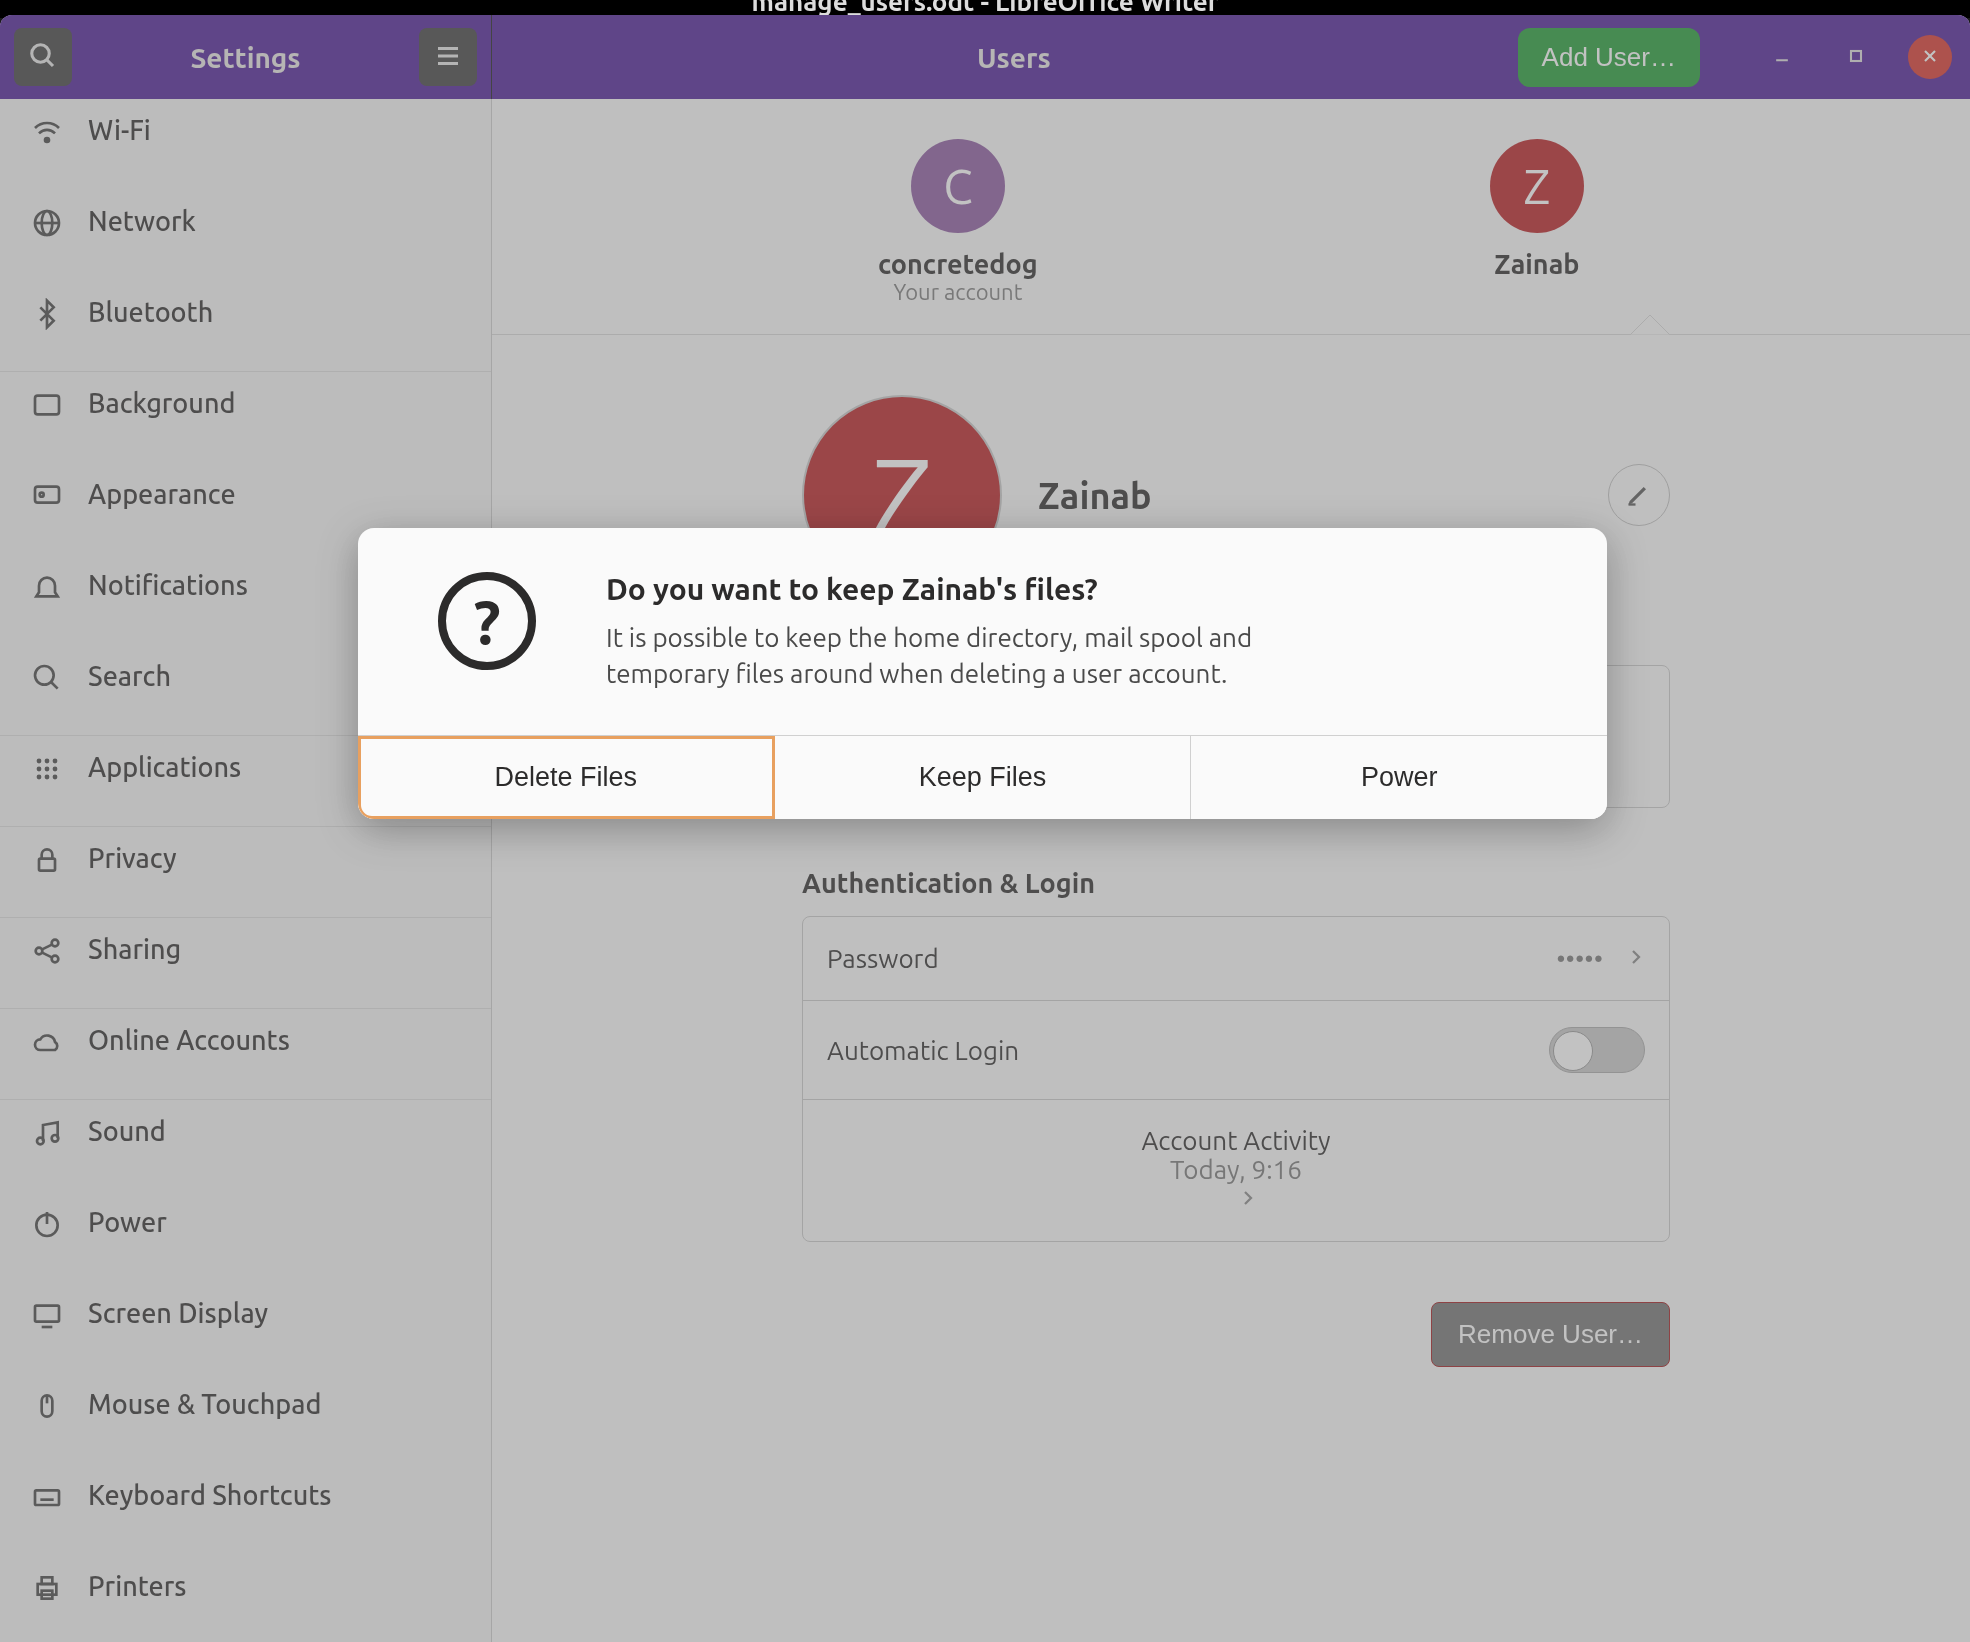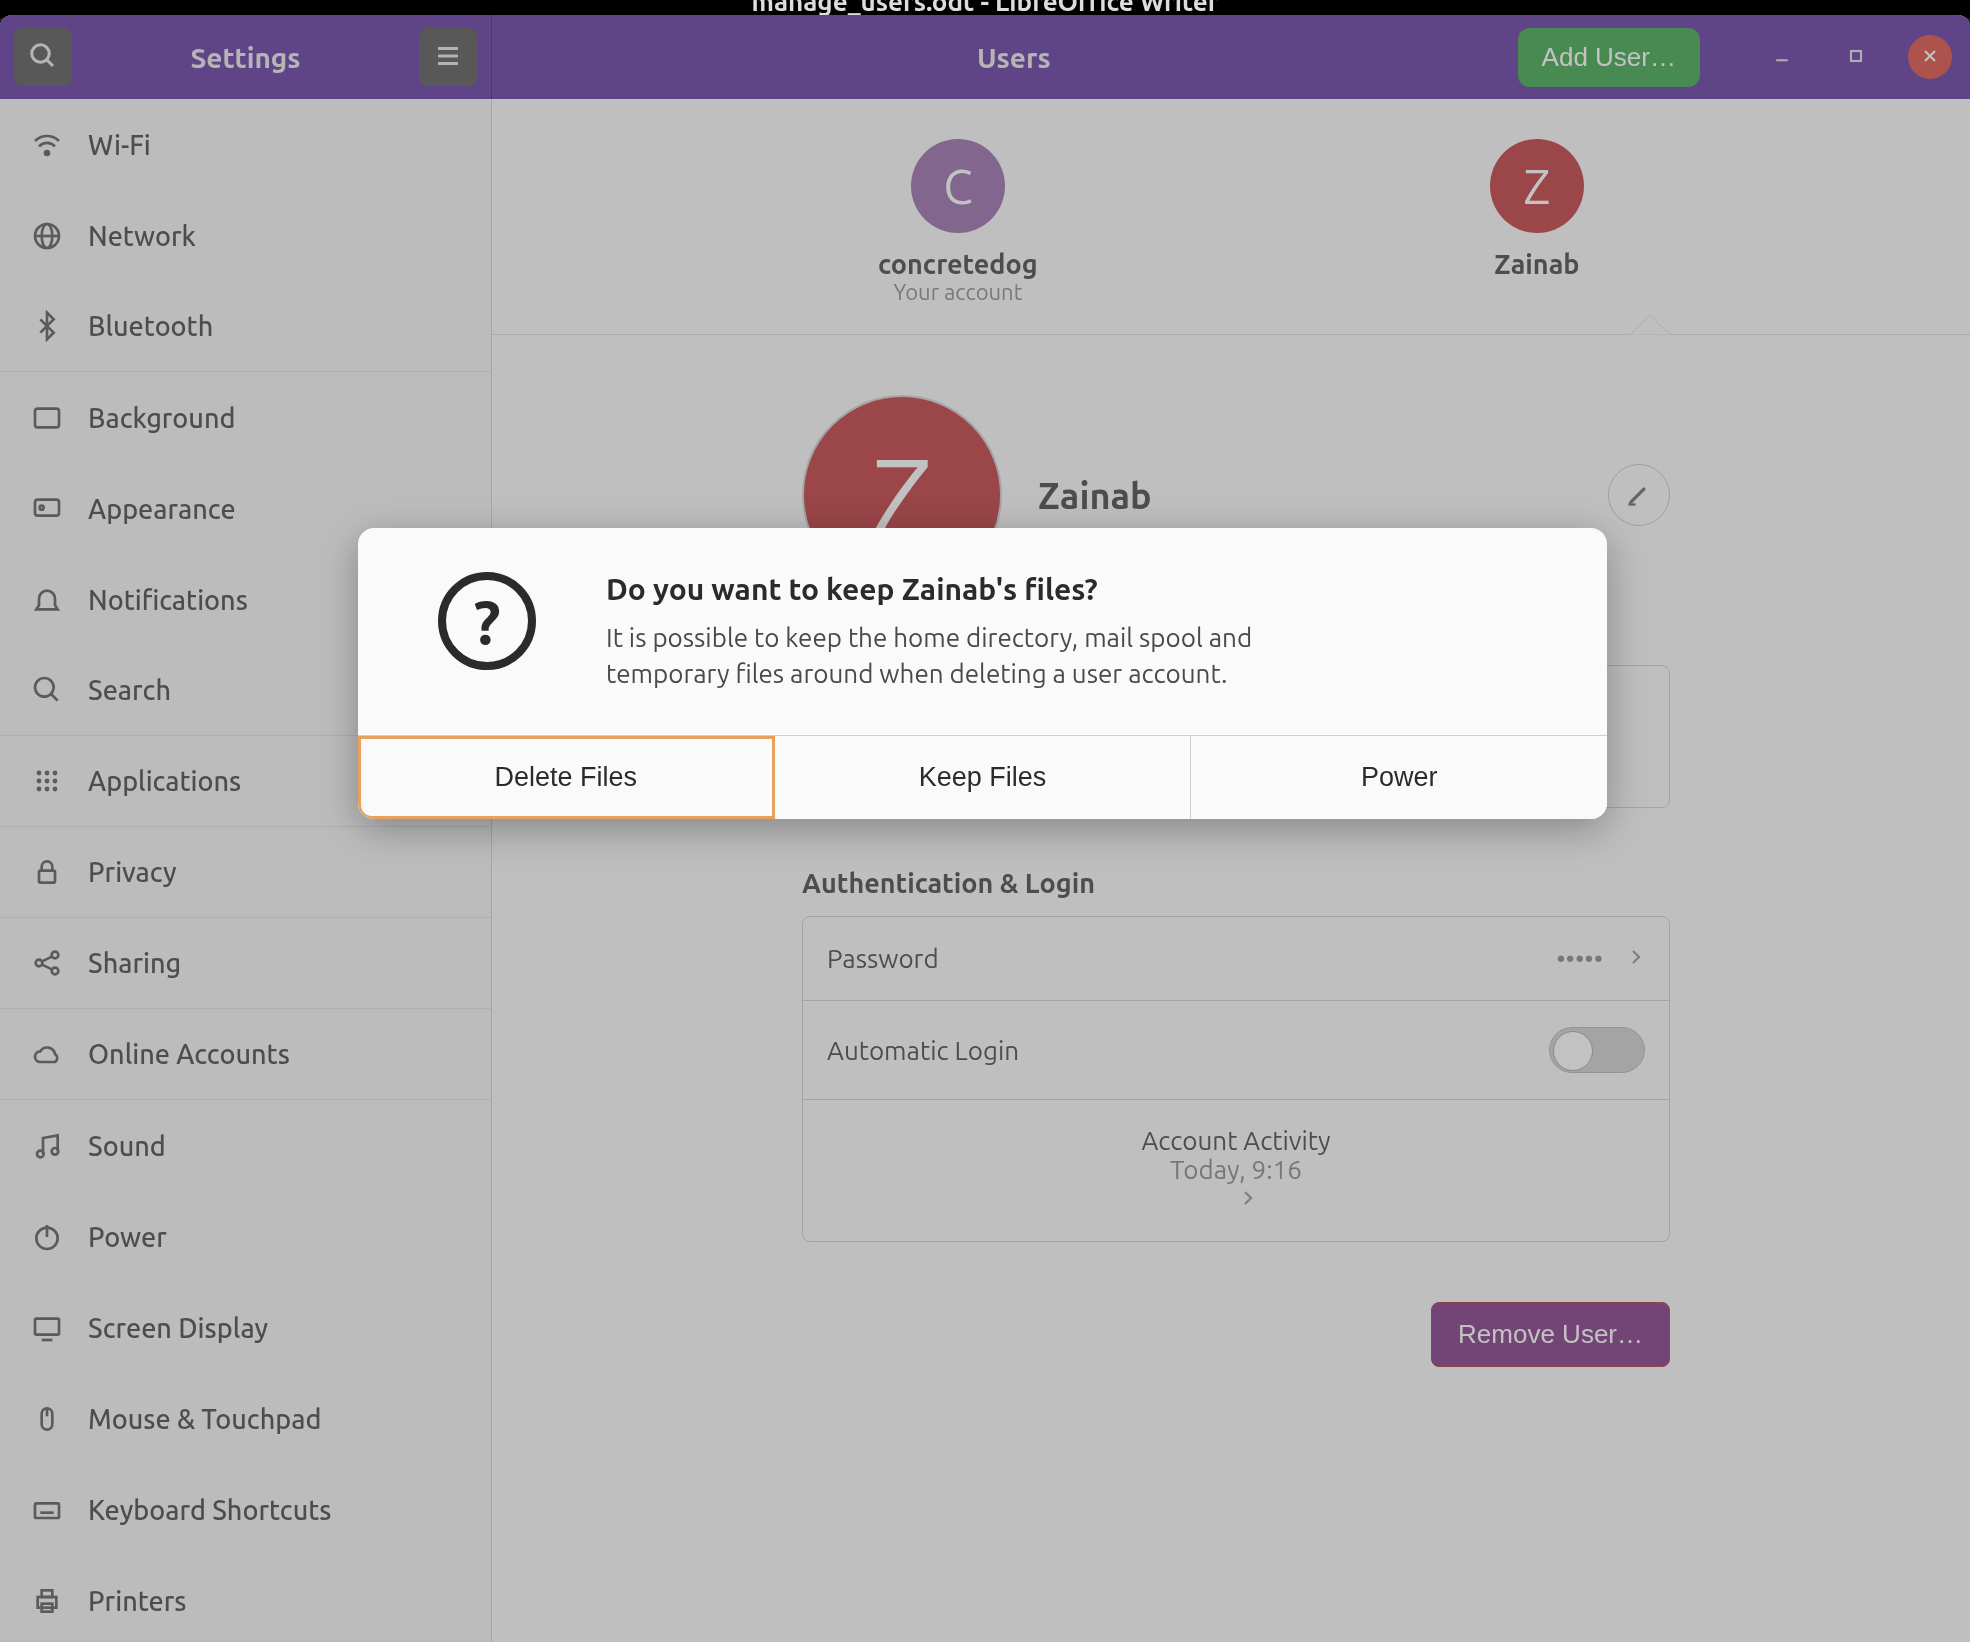--- a/index.html
+++ b/index.html
@@ -20,21 +20,21 @@
     .users-title { flex: 1; text-align: center; color: #e9e7e6; font-size: 28px; font-weight: 600; }
     
     .add-user-btn { background: #1f9c33; color: #fff; border: none; border-radius: 12px; padding: 14px 24px; font-size: 26px; font-weight: 400; cursor: pointer; margin-right: 30px; }
     
     .win-btn { width: 44px; height: 44px; border-radius: 50%; border: none; display: flex; align-items: center; justify-content: center; margin-left: 30px; cursor: pointer; background: transparent; color: #ddd; }
     .win-btn.close { background: #d9342a; color: #fff; }
     .win-btn svg { width: 20px; height: 20px; }
     
     .body-area { display: flex; height: calc(100% - 84px); }
     .sidebar { width: 492px; background: #f5f5f5; border-right: 1px solid #ccc; overflow-y: auto; }
-    .sidebar-item { display: flex; align-items: center; height: 91px; padding: 5px 30px; cursor: pointer; }
+    .sidebar-item { display: flex; align-items: flex-start; height: 91px; padding: 16px 30px; cursor: pointer; }
     .sidebar-item.with-border { border-bottom: 1px solid #ddd; }
     .sidebar-icon { width: 34px; height: 34px; margin-right: 24px; display: flex; align-items: center; justify-content: center; color: #444; }
     .sidebar-icon svg { width: 32px; height: 32px; }
     .sidebar-label { font-size: 27px; color: #2c2b2b; font-weight: 500; }
     
     .main { flex: 1; background: #fafafa; position: relative; overflow: hidden; }
     .user-tabs { display: flex; justify-content: space-around; padding: 40px 160px 30px; border-bottom: 1px solid #d8d8d8; position: relative; }
     .user-tab { display: flex; flex-direction: column; align-items: center; cursor: pointer; }
     .avatar-small { width: 94px; height: 94px; border-radius: 50%; display: flex; align-items: center; justify-content: center; color: #fff; font-size: 48px; font-weight: 400; margin-bottom: 16px; }
     .avatar-c { background: #8a589e; }
@@ -54,21 +54,21 @@
     .settings-list { border: 1px solid #c9c9c9; border-radius: 8px; margin-bottom: 60px; }
     .settings-row { display: flex; align-items: center; padding: 26px 24px; border-bottom: 1px solid #c9c9c9; cursor: pointer; }
     .settings-row:last-child { border-bottom: none; flex-direction: column; }
     .row-label { font-size: 26px; color: #2c2b2b; flex: 1; }
     .row-value { font-size: 26px; color: #777; }
     .chevron { margin-left: 24px; color: #888; }
     .chevron svg { width: 18px; height: 28px; }
     .toggle { width: 96px; height: 46px; background: #c8c8c8; border-radius: 24px; position: relative; border: 1px solid #aaa; }
     .toggle::after { content: ""; position: absolute; left: 3px; top: 3px; width: 38px; height: 38px; background: #fff; border-radius: 50%; border: 1px solid #999; }
     
-    .remove-btn { float: right; background: #701a75; color: #fff; border: 1px solid #a0191c; border-radius: 8px; padding: 16px 26px; font-size: 26px; cursor: pointer; }
+    .remove-btn { float: right; background: #737373; color: #fff; border: 1px solid #a0191c; border-radius: 8px; padding: 16px 26px; font-size: 26px; cursor: pointer; }
     
     .overlay { position: absolute; inset: 0; background: rgba(120,120,120,0.45); display: flex; align-items: center; justify-content: center; padding-top: 0; }
     .overlay-inner { margin-top: -310px; margin-left: -5px; }
     .dialog { width: 1249px; background: #fafafa; border-radius: 16px; box-shadow: 0 10px 40px rgba(0,0,0,0.3); overflow: hidden; }
     .dialog-top { display: flex; padding: 44px 50px 44px 80px; }
     .dialog-icon { margin-right: 70px; }
     .dialog-icon-circle { width: 98px; height: 98px; border: 8px solid #2c2b2b; border-radius: 50%; display: flex; align-items: center; justify-content: center; font-size: 62px; font-weight: bold; color: #2c2b2b; }
     .dialog-text { flex: 1; }
     .dialog-title { font-size: 30px; font-weight: bold; color: #2c2b2b; margin-bottom: 14px; }
     .dialog-desc { font-size: 26px; color: #4a4a4a; line-height: 1.35; max-width: 770px; }

